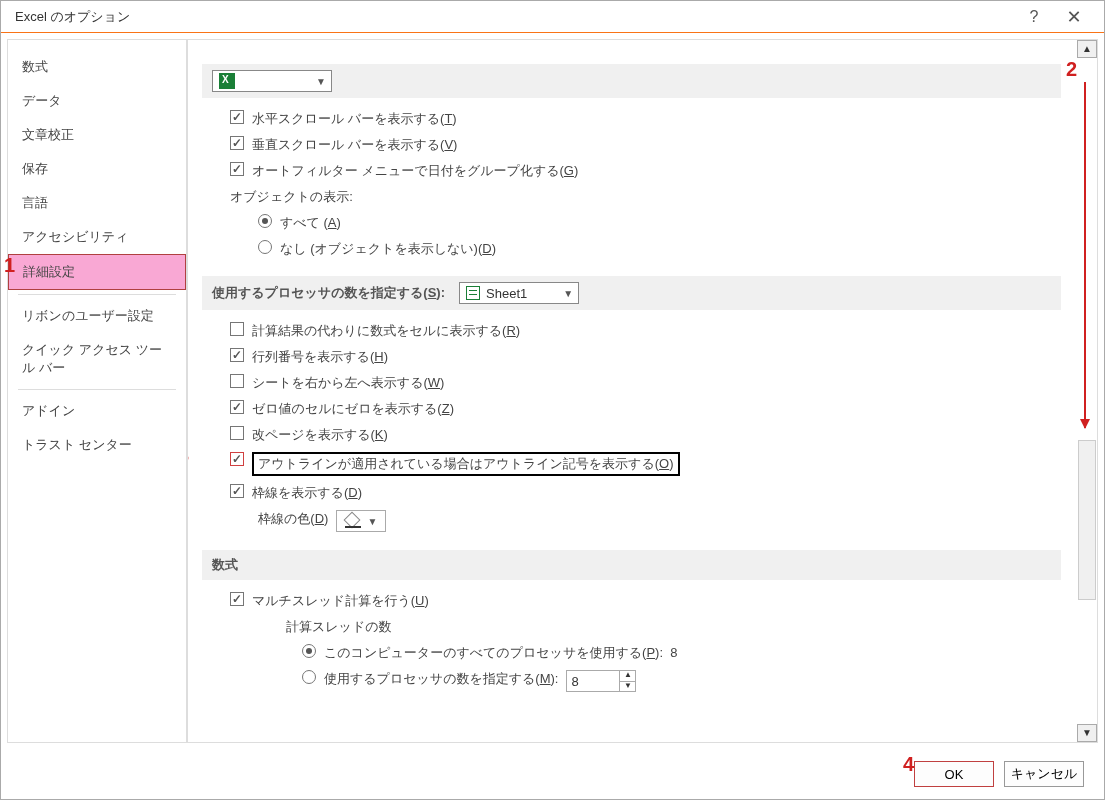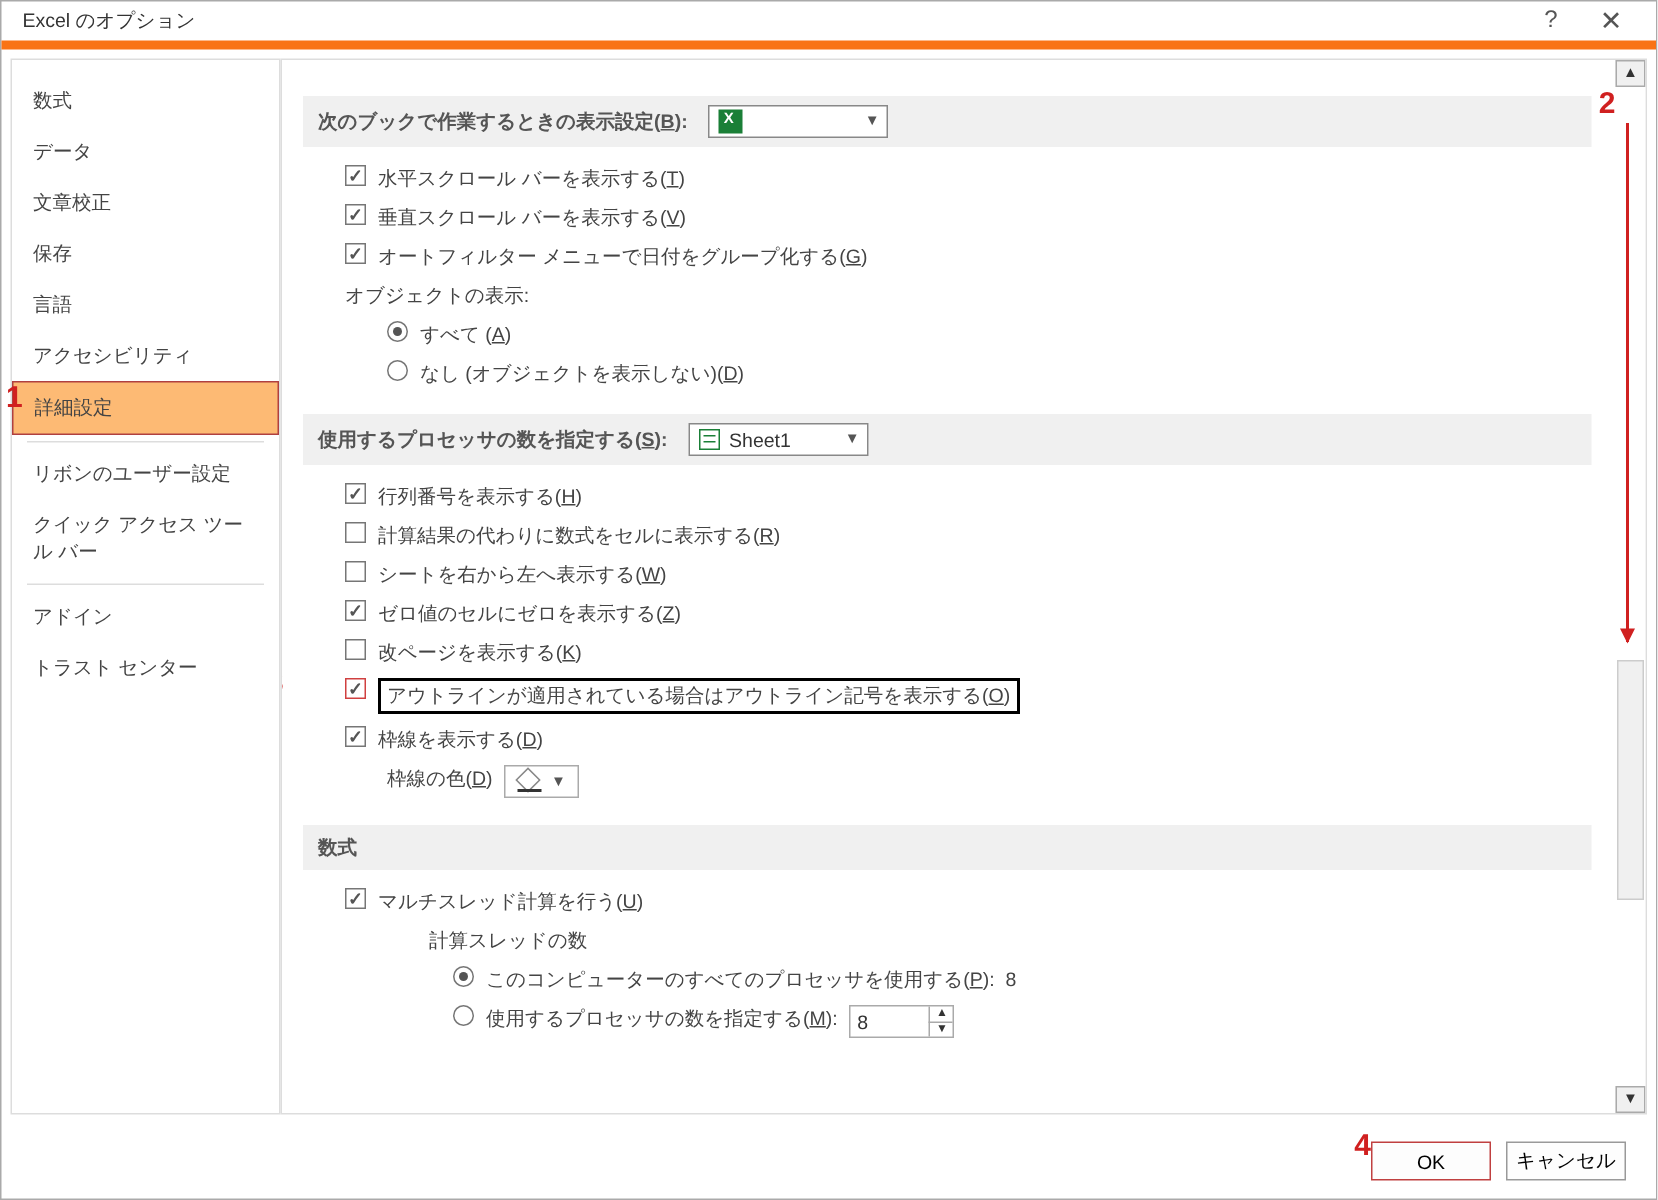--- a/index.html
+++ b/index.html
@@ -1,25 +1,25 @@
 <!DOCTYPE html>
 <html><head>
 <meta charset="utf-8">
 <style>
 * { box-sizing: border-box; margin: 0; padding: 0; }
 body { font-family: "Yu Gothic UI", "Meiryo", sans-serif; font-size: 13px; color: #333; background: #fff; width: 1105px; height: 800px; position: relative; }
 .dialog { width: 1105px; height: 800px; border: 1px solid #aaa; display: flex; flex-direction: column; }
-.titlebar { height: 32px; display: flex; align-items: center; padding: 2px 10px; border-bottom: 6px solid #f97316; }
+.titlebar { height: 32px; display: flex; align-items: center; padding: 2px 10px; border-bottom: 1px solid #f97316; }
 .titlebar .title { flex: 1; font-size: 13px; padding-left: 4px; }
 .titlebar .help, .titlebar .close { width: 40px; text-align: center; font-size: 16px; color: #555; cursor: pointer; }
 .titlebar .close { font-size: 18px; }
 .body { flex: 1; display: flex; overflow: hidden; }
 .sidebar { width: 180px; border-right: 1px solid #ddd; padding: 10px 0; margin: 6px 0 6px 6px; border: 1px solid #ddd; position: relative; }
 .sidebar-item { padding: 8px 14px; cursor: pointer; color: #444; }
-.sidebar-item.selected { background: #fdba74; border: 1px solid #b04040; }
+.sidebar-item.selected { background: #f9a8d4; border: 1px solid #b04040; }
 .sidebar-sep { border-top: 1px solid #ddd; margin: 4px 10px; }
 .content { flex: 1; position: relative; overflow: hidden; margin: 6px 6px 6px 0; border: 1px solid #ddd; }
 .content-inner { position: absolute; top: 0; left: 0; right: 22px; bottom: 0; overflow: hidden; padding: 10px 14px; }
 .scrollbar { position: absolute; right: 0; top: 0; bottom: 0; width: 20px; border-left: none; background:#fff;}
 .scrollbar .arrow-up, .scrollbar .arrow-down { height: 18px; border: 1px solid #aaa; text-align:center; font-size:10px; line-height:16px; background:#f0f0f0; cursor:pointer;}
 .scrollbar .arrow-up { position:absolute; top:0; left:0; right:0;}
 .scrollbar .arrow-down { position:absolute; bottom:0; left:0; right:0;}
 .scrollbar .thumb { position:absolute; left:1px; right:1px; top:400px; height:160px; background:#f0f0f0; border:1px solid #ccc; cursor:pointer;}
 .section-header { background: #f0f0f0; padding: 6px 10px; font-weight: bold; color: #555; margin: 14px 0 8px 0; display:flex; align-items:center; gap:14px; }
 .section-header .dropdown { background:#fff; border:1px solid #888; height:22px; display:inline-flex; align-items:center; padding:0 20px 0 6px; position:relative; font-weight:normal; color:#333; min-width:120px;}
@@ -83,23 +83,20 @@
       <div class="sidebar-item">クイック アクセス ツール バー</div>
       <div class="sidebar-sep"></div>
       <div class="sidebar-item">アドイン</div>
       <div class="sidebar-item">トラスト センター</div>
     </div>
 
     <div class="content">
       <div class="content-inner">
 
         <div class="section-header">
-          <span>
-            <span>次のブックで作業するときの表示設定(</span><span class="u">B</span><span>):</span>
-          </span>
           <span class="dropdown">
             <span class="xl-icon"></span>
             <span></span>
             <span class="caret">▼</span>
           </span>
         </div>
 
         <div class="row">
           <span class="checkbox checked"></span>
           <span class="label-text"><span>水平スクロール バーを表示する(</span><span class="u">T</span><span>)</span></span>
@@ -127,26 +124,26 @@
             <span>使用するプロセッサの数を指定する(</span><span class="u">S</span><span>):</span>
           </span>
           <span class="dropdown">
             <span class="sheet-icon"></span>
             <span>Sheet1</span>
             <span class="caret">▼</span>
           </span>
         </div>
 
         <div class="row">
-          <span class="checkbox checked"></span>
-          <span class="label-text"><span>行列番号を表示する(</span><span class="u">H</span><span>)</span></span>
-        </div>
-        <div class="row">
           <span class="checkbox"></span>
           <span class="label-text"><span>計算結果の代わりに数式をセルに表示する(</span><span class="u">R</span><span>)</span></span>
+        </div>
+        <div class="row">
+          <span class="checkbox checked"></span>
+          <span class="label-text"><span>行列番号を表示する(</span><span class="u">H</span><span>)</span></span>
         </div>
         <div class="row">
           <span class="checkbox"></span>
           <span class="label-text"><span>シートを右から左へ表示する(</span><span class="u">W</span><span>)</span></span>
         </div>
         <div class="row">
           <span class="checkbox checked"></span>
           <span class="label-text"><span>ゼロ値のセルにゼロを表示する(</span><span class="u">Z</span><span>)</span></span>
         </div>
         <div class="row">

